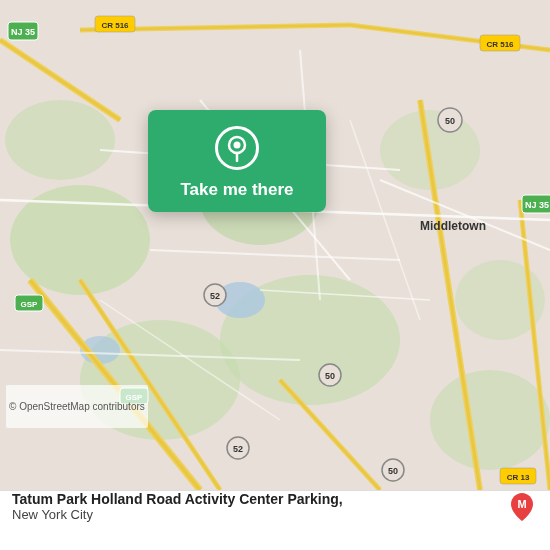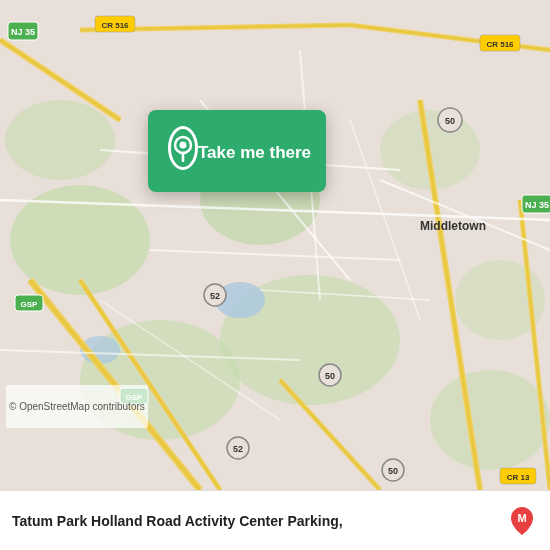--- a/index.html
+++ b/index.html
@@ -29,20 +29,21 @@
 
     
     #action-card {
       position: absolute;
       top: 110px;
       left: 148px;
       width: 178px;
       background: #2eac6d;
       border-radius: 8px;
       display: flex;
+      flex-direction: column;
       align-items: center;
       padding: 16px 20px 12px 20px;
       box-shadow: 0 4px 16px rgba(0,0,0,0.25);
     }
 
     #location-icon-wrap {
       width: 44px;
       height: 44px;
       border-radius: 50%;
       border: 3px solid white;
@@ -60,21 +61,21 @@
       white-space: nowrap;
       text-align: center;
     }
 
     
     #bottom-bar {
       width: 550px;
       height: 60px;
       background: white;
       display: flex;
-      align-items: center;
+      align-items: flex-start;
       padding: 0 12px;
       border-top: 1px solid #ddd;
     }
 
     #location-text {
       flex: 1;
     }
 
     #location-name {
       font-size: 14px;
@@ -222,20 +223,21 @@
         <path d="M12 19 L12 27" stroke="white" stroke-width="2.5" stroke-linecap="round"></path>
       </svg>
     </div>
     <span id="action-label">Take me there</span>
   </div>
 </div>
 
 <div id="bottom-bar">
   <div id="location-text">
     <div id="location-name">Tatum Park Holland Road Activity Center Parking,</div>
+    <div id="location-subtitle">New York City</div>
   </div>
   <div id="moovit-logo">
 
     <svg id="moovit-icon" viewBox="0 0 32 32">
       <path d="M16 2 C10 2 5 7 5 13 C5 22 16 30 16 30 C16 30 27 22 27 13 C27 7 22 2 16 2Z" fill="#e84040"></path>
       <text x="16" y="17" font-size="11" fill="white" font-weight="bold" text-anchor="middle">M</text>
     </svg>
   </div>
 </div>
 

